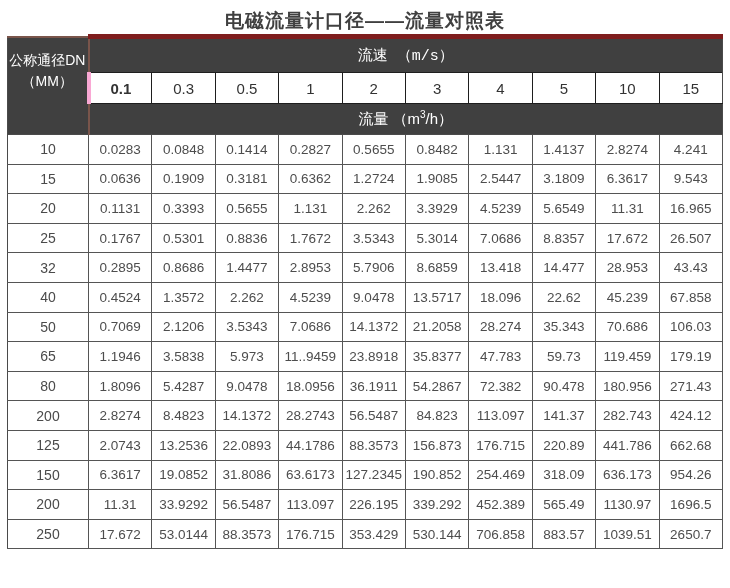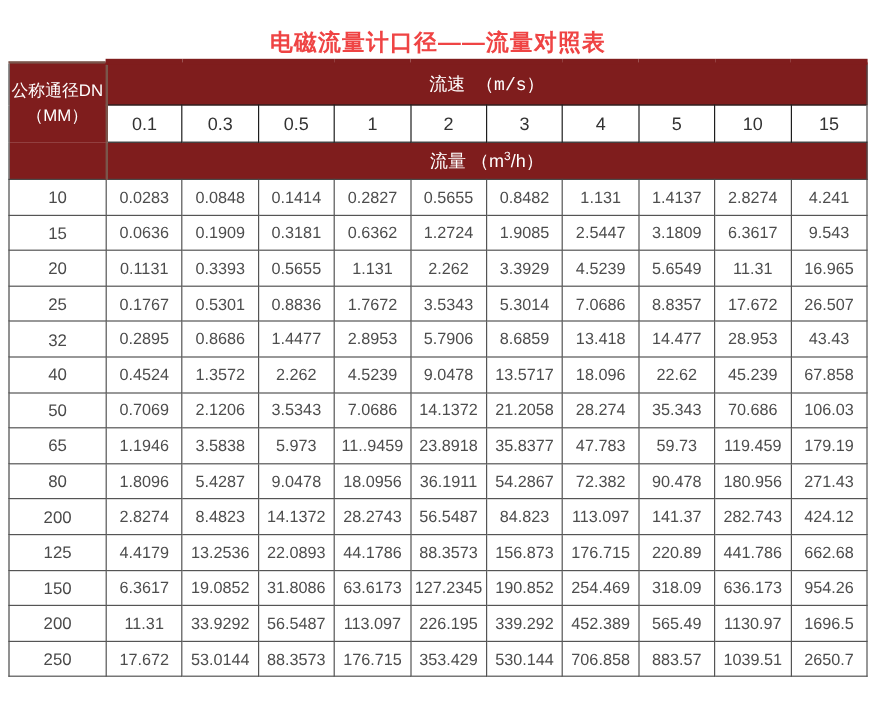--- a/index.html
+++ b/index.html
@@ -13,41 +13,41 @@
     width: 730px;
     height: 588px;
     position: relative;
     background: #ffffff;
     overflow: hidden;
   }
   .title {
     text-align: center;
     font-size: 19px;
     font-weight: bold;
-    color: #ef4444;
-    padding-top: 23px;
+    color: #404040;
+    padding-top: 8px;
     letter-spacing: 1px;
   }
   .subtitle {
     text-align: center;
     font-size: 15px;
     color: #3d3d3d;
     margin-top: 10px;
     margin-bottom: 11px;
   }
   table.flow-table {
     border-collapse: collapse;
     table-layout: fixed;
     width: 716px;
     margin-left: 7px;
   }
   table.flow-table col.dn-col { width: 81px; }
   
   .teal {
-    background: #7f1d1d;
+    background: #404040;
     color: #ffffff;
     font-size: 15px;
     font-weight: normal;
     text-align: center;
   }
   .corner-cell {
     border-top: 2px solid #7a554b;
     border-right: 2px solid #7a554b;
     border-left: 1px solid #4a4a4a;
     font-size: 14px;
@@ -62,21 +62,22 @@
   .speed-values-row th {
     background: #ffffff;
     color: #333333;
     font-weight: normal;
     font-size: 15px;
     text-align: center;
     border: 1px solid #1e1e1e;
     height: 28px;
   }
   .speed-values-row th:first-child {
-    border-left: 2px solid #f9a8d4;
+    border-left: 4px solid #f9a8d4;
+    font-weight: bold;
   }
   .speed-values-row th:last-child {
     border-right: 1px solid #4a4a4a;
   }
   .flow-spacer-cell {
     border-right: 2px solid #7a554b;
     border-left: 1px solid #4a4a4a;
     border-bottom: 1px solid #4a4a4a;
   }
   .flow-label-cell {
@@ -275,21 +276,21 @@
           <td>28.2743</td>
           <td>56.5487</td>
           <td>84.823</td>
           <td>113.097</td>
           <td>141.37</td>
           <td>282.743</td>
           <td>424.12</td>
         </tr>
         <tr>
           <td class="dn-cell">125</td>
-          <td>4.4179</td>
+          <td>2.0743</td>
           <td>13.2536</td>
           <td>22.0893</td>
           <td>44.1786</td>
           <td>88.3573</td>
           <td>156.873</td>
           <td>176.715</td>
           <td>220.89</td>
           <td>441.786</td>
           <td>662.68</td>
         </tr>

